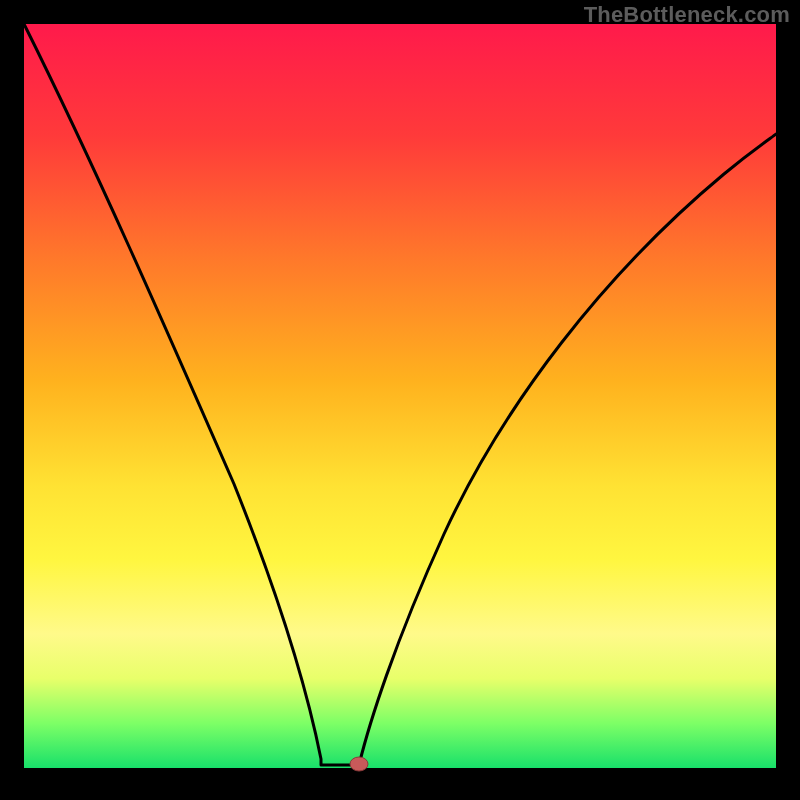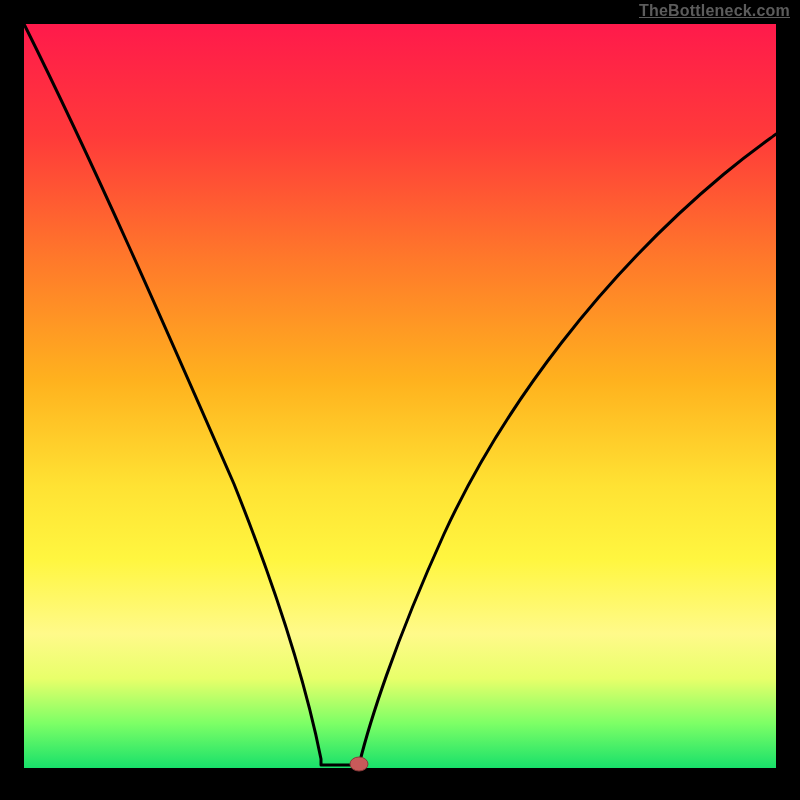--- a/index.html
+++ b/index.html
@@ -35,25 +35,24 @@
       #e8ff6a 88%,
       #7dff66 94%,
       #18e06a 100%
     );
   }
   .watermark {
     position: absolute;
     top: 2px;
     right: 10px;
     color: #5c5c5c;
-    font-size: 16px;
+    font-size: 22px;
     font-weight: 600;
     letter-spacing: 0.2px;
     user-select: none;
-    text-decoration: underline;
   }
   svg.overlay {
     position: absolute;
     left: 0;
     top: 0;
     width: 752px;
     height: 744px;
     overflow: visible;
   }
 </style>

